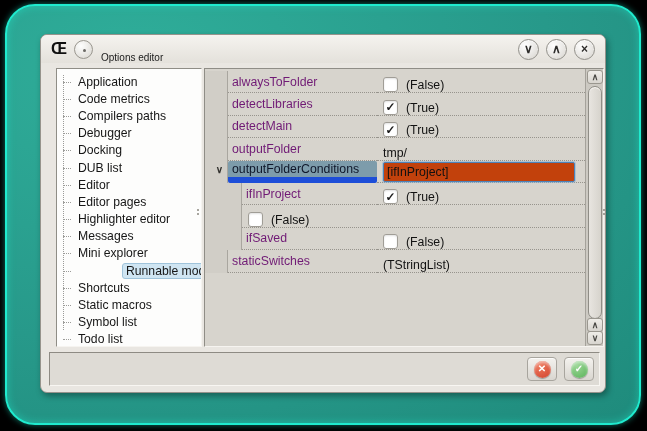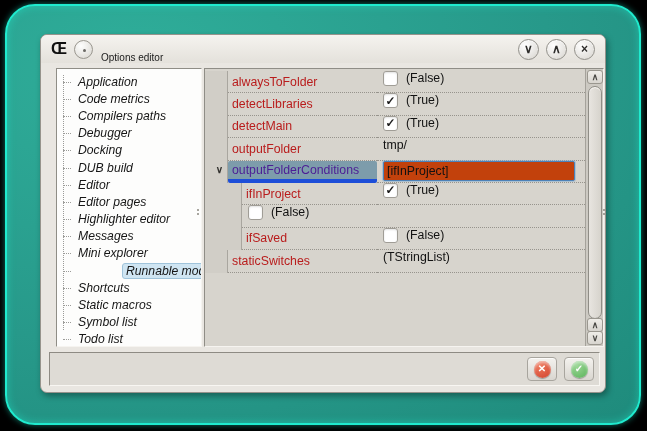--- a/index.html
+++ b/index.html
@@ -39,42 +39,42 @@
              background:#FDFDFC; border:1px solid;
              border-color:#8F8D86 #F6F4F0 #F6F4F0 #8F8D86; padding-top:4px;
              overflow:hidden; }
   .treewrap { position:relative; height:100%; }
   .treewrap::before { content:""; position:absolute; left:6px; top:2px; bottom:16px;
                       border-left:1px dotted #9B9B98; }
   .s-item { position:relative; height:17.2px; display:flex; align-items:center;
             padding-left:17px; font-size:12.2px; color:#161616; white-space:nowrap; }
   .s-item::before { content:""; position:absolute; left:6px; top:50%; width:8px;
                     border-top:1px dotted #9B9B98; }
-  .s-item .lbl { padding:0 3px; border:1px solid transparent; border-radius:3px; line-height:14px;font-style:italic; }
+  .s-item .lbl { padding:0 3px; border:1px solid transparent; border-radius:3px; line-height:14px; }
   .s-item.sel .lbl { background:#CFE5F2; border-color:#9FC3DA;margin-left:48px; }
 
   .grip { position:absolute; width:3px; height:14px; }
   .grip i { display:block; width:2px; height:2px; border-radius:50%; background:#8B8880; margin:2px 0; }
 
   
   .grid { position:absolute; left:163px; top:33px; width:400px; height:279px;
           background:#D7D4CD; border:1px solid;
           border-color:#8F8D86 #F6F4F0 #F6F4F0 #8F8D86; }
   .rows { position:absolute; left:0; top:0; width:380px; bottom:0; overflow:hidden; padding-top:2px; }
   .prow { display:flex; height:22.4px; align-items:stretch; }
   .gut { width:23px; background:#D1CEC7; border-right:1px solid #A9A69F; position:relative;
          flex:0 0 auto; }
   .prow.child .gut { width:37px; }
   .exp { position:absolute; right:4px; top:3px; font-size:10px; color:#33322F; font-weight:bold; }
   .pname { flex:0 0 auto; width:149px; display:flex; align-items:center; padding-left:4px;
-           font-size:12.3px; color:#b91c1c; border-bottom:1px dotted #97948D; }
+           font-size:12.3px; color:#701a75; border-bottom:1px dotted #97948D; }
   .prow.child .pname { width:135px; }
-  .prow.sel .pname { background:#7D9CAB; color:#4c1d95; border-radius:2px;
-                     border-bottom:4px solid #1d4ed8; }
-  .pval { flex:1 1 auto; display:flex; align-items:flex-start; padding-left:6px;
+  .prow.sel .pname { background:#7D9CAB; color:#0f172a; border-radius:2px;
+                     border-bottom:6px solid #1d4ed8; }
+  .pval { flex:1 1 auto; display:flex; align-items:flex-end; padding-left:6px;
           border-bottom:1px dotted #97948D; font-size:12.3px; color:#121212; gap:8px; }
   .cb { width:15px; height:15px; background:#FFFFFF; border:1px solid #A09D96; border-radius:3px;
         box-shadow:inset 0 1px 2px rgba(0,0,0,.12); display:flex; align-items:center;
         justify-content:center; font-size:12px; font-weight:bold; color:#1A1A1A; line-height:1;
         flex:0 0 auto; }
   .veditwrap { flex:1 1 auto; padding-right:10px; }
   .vedit { width:100%; height:20px; border:1px solid #4D82B8; border-radius:2px;
            background:#c2410c; font-family:"Liberation Sans", sans-serif; font-size:12.3px;
            padding:0 3px; color:#111; outline:none;
            box-shadow:0 0 0 1px rgba(120,170,215,.45); }
@@ -134,21 +134,21 @@
         <div class="s-item">
           <span class="lbl">Compilers paths</span>
         </div>
         <div class="s-item">
           <span class="lbl">Debugger</span>
         </div>
         <div class="s-item">
           <span class="lbl">Docking</span>
         </div>
         <div class="s-item">
-          <span class="lbl">DUB build</span>
+          <span class="lbl">DUB list</span>
         </div>
         <div class="s-item">
           <span class="lbl">Editor</span>
         </div>
         <div class="s-item">
           <span class="lbl">Editor pages</span>
         </div>
         <div class="s-item">
           <span class="lbl">Highlighter editor</span>
         </div>

